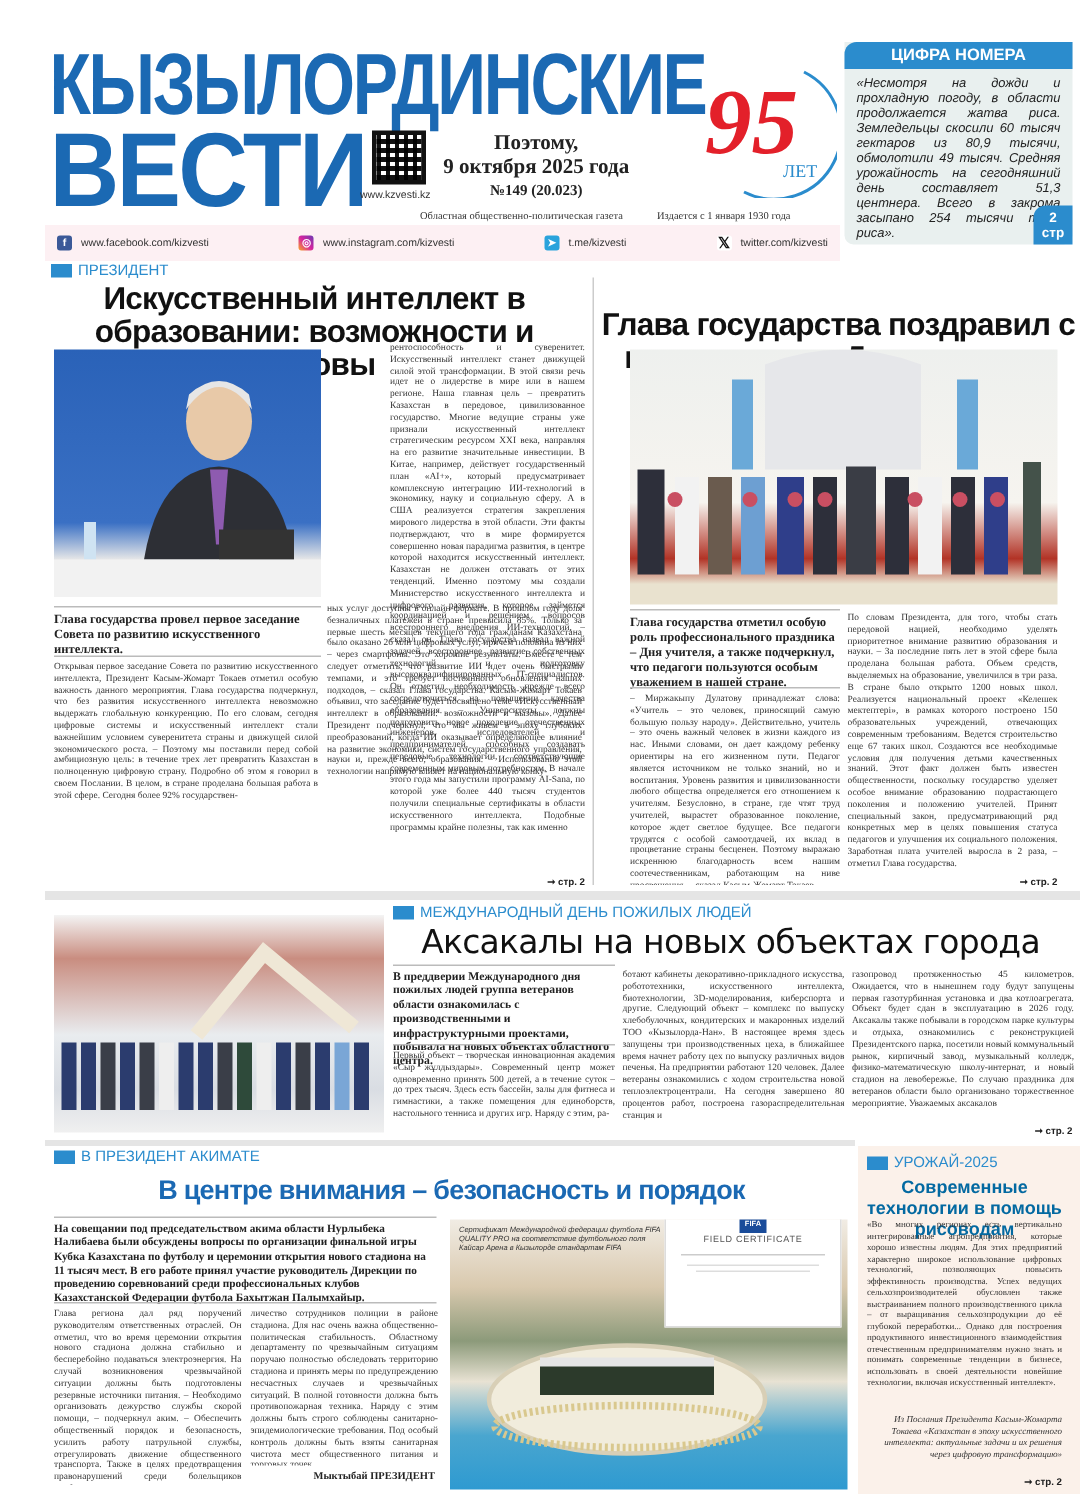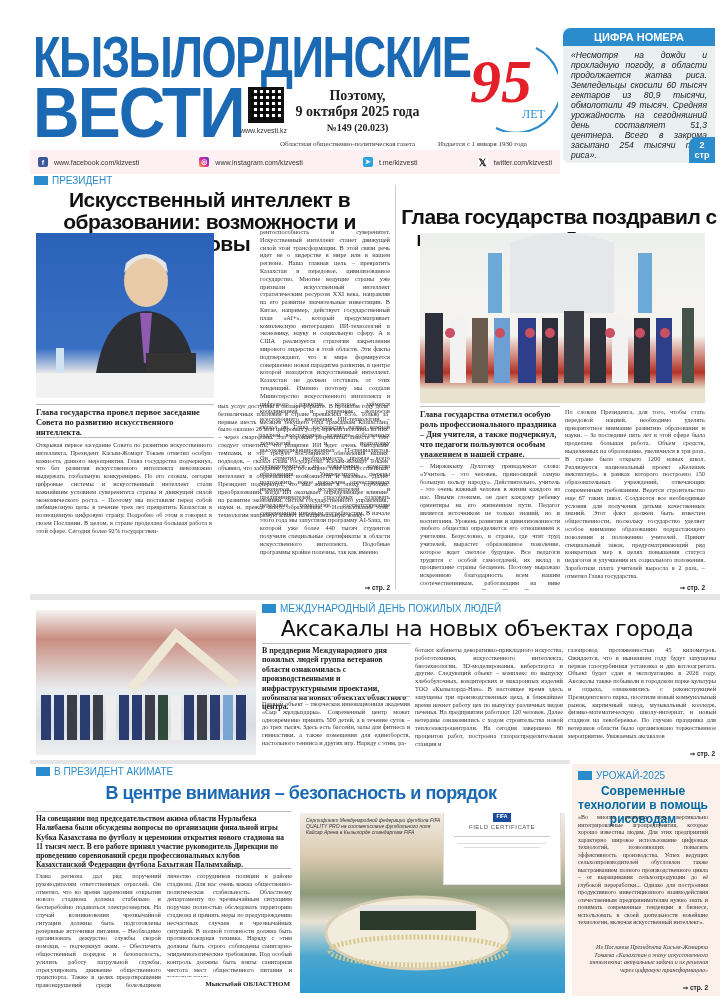--- a/index.html
+++ b/index.html
@@ -197,21 +197,21 @@
 <div class="abs rubric" style="left:36px;top:766px">
   <span class="rubric-sq"></span>
   <span>В ПРЕЗИДЕНТ АКИМАТЕ</span>
 </div>
 <div class="abs h1" style="left:36px;top:780px;width:530px;color:#1b69b3;font-size:18px;line-height:26px">В центре внимания – безопасность и порядок</div>
 <div class="abs rule" style="left:36px;top:811px;width:255px"></div>
 <div class="abs lead" style="left:36px;top:814px;width:255px;font-size:7.5px;line-height:9.3px">На совещании под председательством акима области Нурлыбека Налибаева были обсуждены вопросы по организации финальной игры Кубка Казахстана по футболу и церемонии открытия нового стадиона на 11 тысяч мест. В его работе принял участие руководитель Дирекции по проведению соревнований среди профессиональных клубов Казахстанской Федерации футбола Бахытжан Палымхайыр.</div>
 <div class="abs rule" style="left:36px;top:868px;width:255px"></div>
 <div class="abs body-text" style="left:36px;top:872px;width:125px;height:118px;overflow:hidden">Глава региона дал ряд поручений руководителям ответственных отраслей. Он отметил, что во время церемонии открытия нового стадиона должна стабильно и бесперебойно подаваться электроэнергия. На случай возникновения чрезвычайной ситуации должны быть подготовлены резервные источники питания. – Необходимо организовать дежурство службы скорой помощи, – подчеркнул аким. – Обеспечить общественный порядок и безопасность, усилить работу патрульной службы, отрегулировать движение общественного транспорта. Также в целях предотвращения правонарушений среди болельщиков необходимо увеличить ко-</div>
 <div class="abs body-text" style="left:167px;top:872px;width:125px;height:105px;overflow:hidden">личество сотрудников полиции в районе стадиона. Для нас очень важна общественно-политическая стабильность. Областному департаменту по чрезвычайным ситуациям поручаю полностью обследовать территорию стадиона и принять меры по предупреждению несчастных случаев и чрезвычайных ситуаций. В полной готовности должна быть противопожарная техника. Наряду с этим должны быть строго соблюдены санитарно-эпидемиологические требования. Под особый контроль должны быть взяты санитарная чистота мест общественного питания и торговых точек.</div>
-<div class="abs" style="left:190px;top:980px;width:100px;text-align:right;font-weight:bold;font-size:7px">Мыктыбай ОБЛАСТНОМ</div>
+<div class="abs" style="left:190px;top:980px;width:100px;text-align:right;font-weight:bold;font-size:7px">Мыктыбай ПРЕЗИДЕНТ</div>
 
 <div class="abs photo" style="left:300px;top:813px;width:265px;height:180px;background:linear-gradient(180deg,#f1ece4 0%,#d9c9ae 25%,#8c9a7a 45%,#e8e2d3 60%,#4aa6cf 80%,#2e9ad1 100%)">
   <svg width="265" height="180" viewBox="0 0 265 180">
     <ellipse cx="118" cy="120" rx="92" ry="36" fill="#f1ecdc" stroke="#d8cfb6" stroke-width="3"></ellipse>
     <rect x="60" y="95" width="116" height="22" fill="#2c3a2b"></rect>
     <rect x="60" y="92" width="116" height="6" fill="#e5e5e5"></rect>
     <ellipse cx="118" cy="138" rx="88" ry="14" fill="none" stroke="#d9c88e" stroke-width="5" stroke-dasharray="2 2"></ellipse>
   </svg>
   <div class="abs" style="left:6px;top:4px;width:135px;font-family:'Liberation Sans',sans-serif;font-style:italic;font-size:5px;line-height:6px;color:#333">Сертификат Международной федерации футбола FIFA QUALITY PRO на соответствие футбольного поля Кайсар Арена в Кызылорде стандартам FIFA</div>
   <div class="abs" style="left:143px;top:-8px;width:118px;height:80px;background:#fff;border:1px solid #ddd;font-family:'Liberation Sans',sans-serif;text-align:center">

